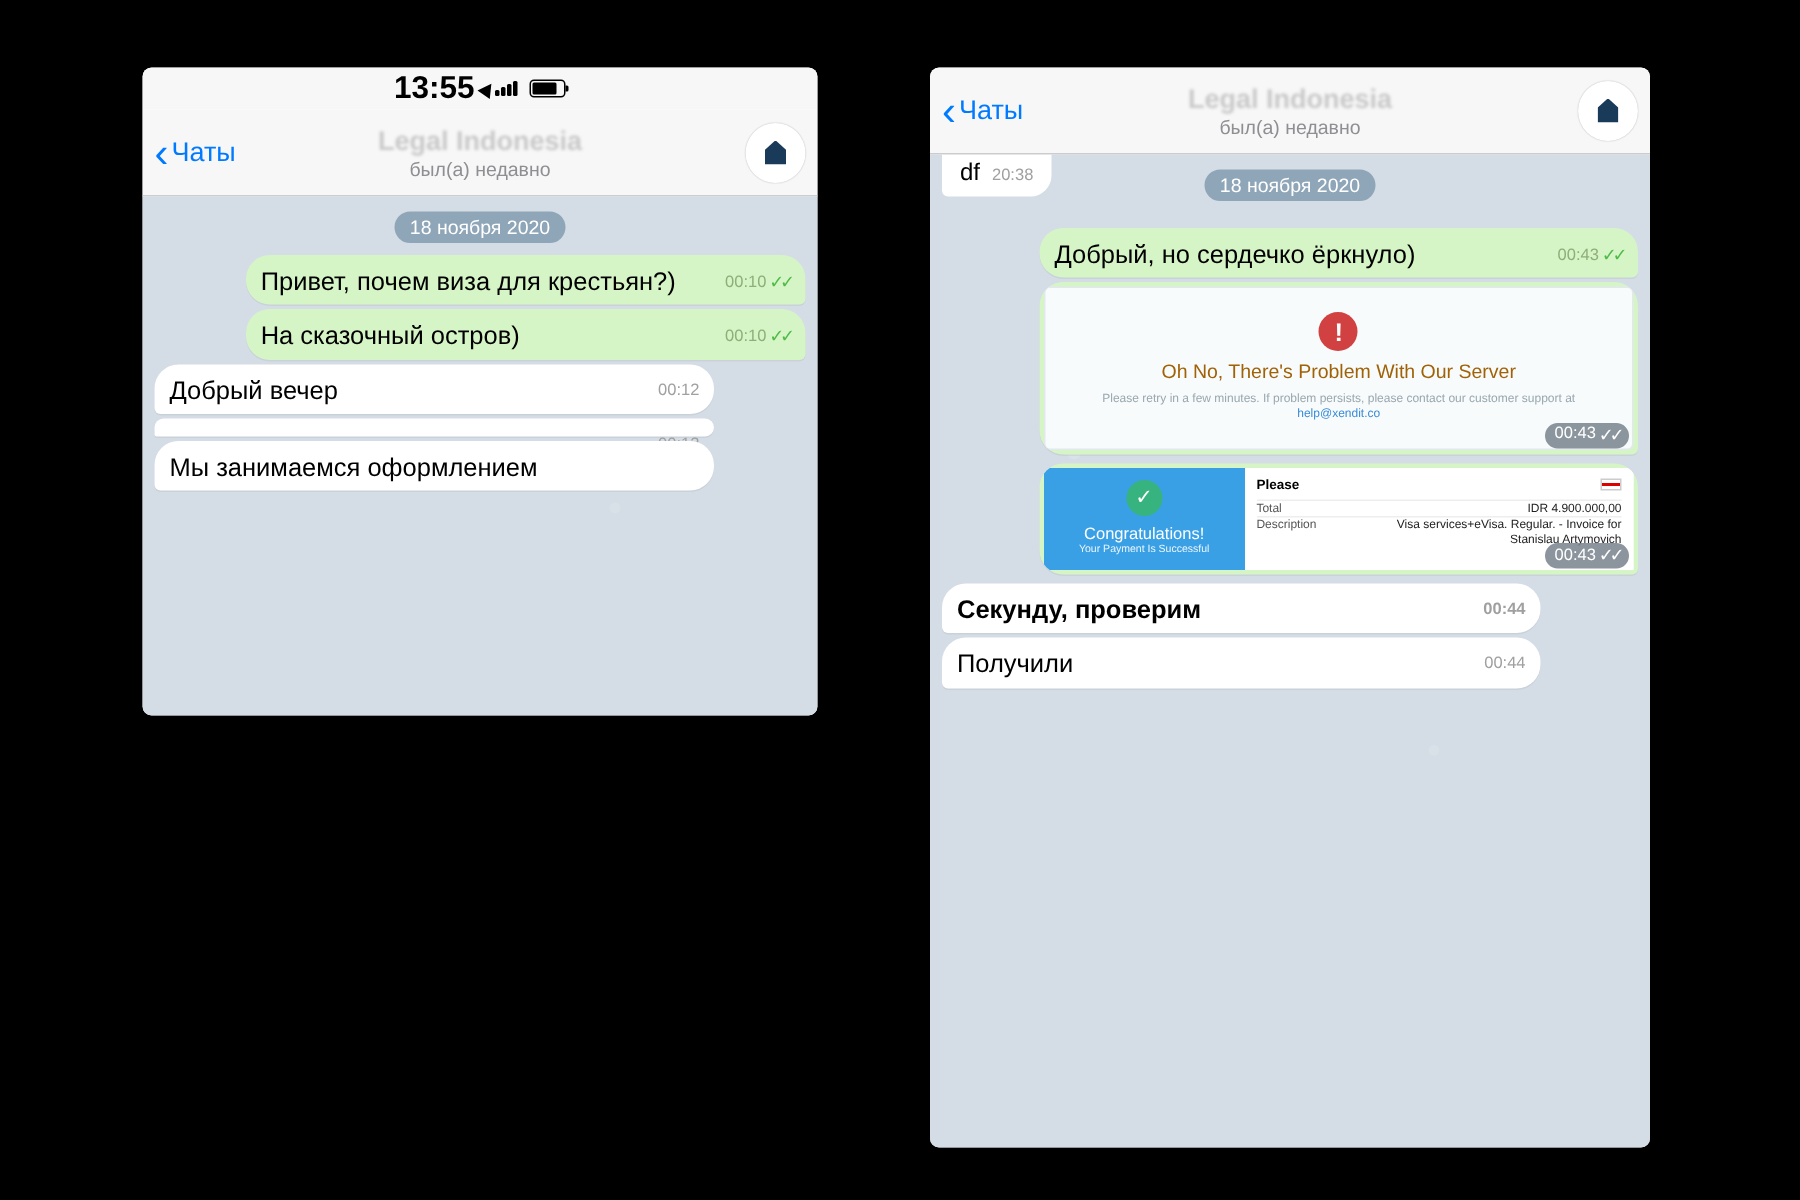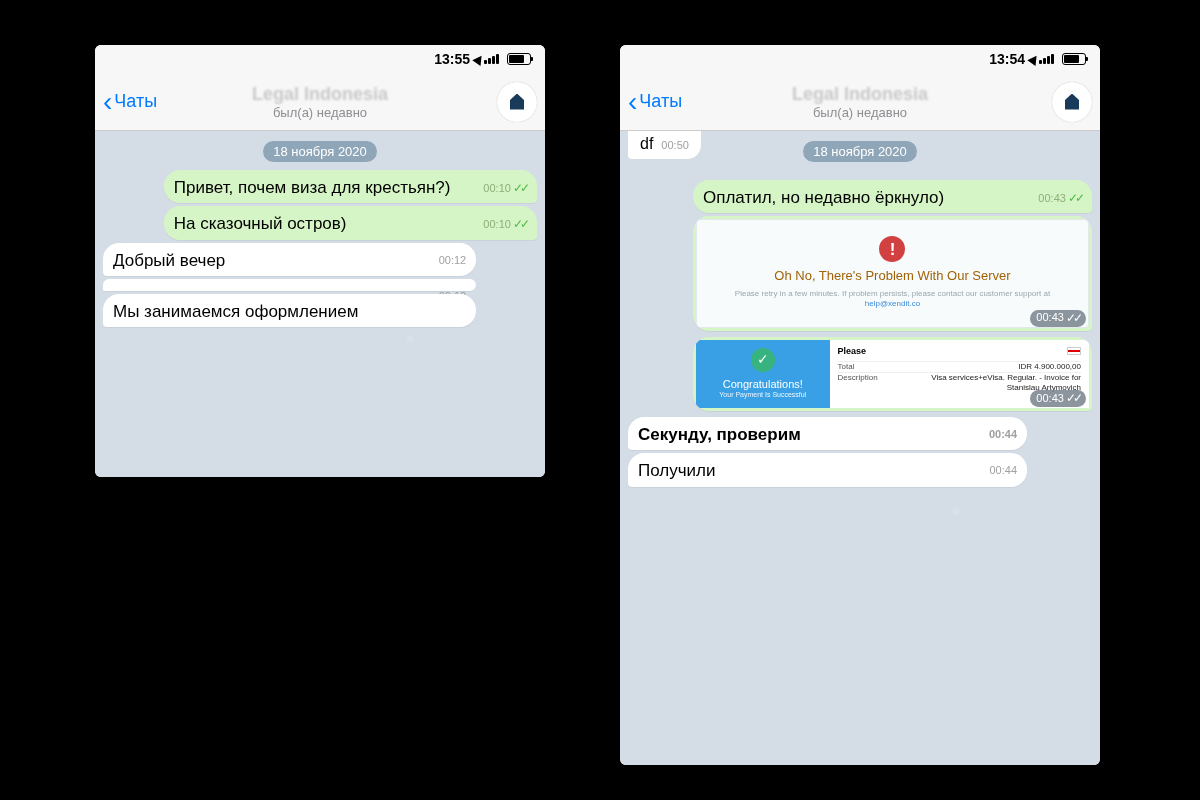--- a/index.html
+++ b/index.html
@@ -20,23 +20,23 @@
     flex-direction: column;
   }
   .phone-left { left: 95px; top: 45px; width: 450px; height: 432px; }
   .phone-right { left: 620px; top: 45px; width: 480px; height: 720px; }
 
   
   .statusbar {
     height: 28px;
     display: flex;
     align-items: center;
-    justify-content: flex-end;
+    justify-content: center;
     padding: 0 14px;
-    font-size: 14px;
+    font-size: 21px;
     font-weight: 600;
     background: #f7f7f7;
   }
   .sb-left { display: flex; align-items: center; gap: 4px; }
   .sb-right { display: flex; align-items: center; gap: 4px; }
   .loc-icon { width: 0; height: 0; border-left: 5px solid transparent; border-right: 5px solid transparent; border-bottom: 9px solid #000; transform: rotate(35deg); }
   .sig { display: flex; align-items: flex-end; gap: 1px; }
   .sig span { width: 3px; background:#000; border-radius:1px; }
   .sig span:nth-child(1){height:4px}.sig span:nth-child(2){height:6px}.sig span:nth-child(3){height:8px}.sig span:nth-child(4){height:10px}
   .battery { width: 24px; height: 12px; border:1.5px solid #000; border-radius: 3px; position:relative; }
@@ -183,64 +183,44 @@
           <span>00:12</span>
         </span>
     </div>
     <div class="bubble in" style="border-bottom-left-radius:16px;border-radius:16px 16px 16px 4px;">
       <span>Мы занимаемся оформлением</span>
     </div>
   </div>
 </div>
 
 <div class="phone phone-right">
-  <div class="statusbar">
-    <div class="sb-left">
-      <span>13:54</span>
-      <span class="loc-icon"></span>
-    </div>
-    <div class="sb-right">
-      <span class="sig">
-          <span></span>
-          <span></span>
-          <span></span>
-          <span></span>
-        </span>
-      <span><svg viewBox="0 0 16 12">
-            <path d="M8 11a1 1 0 100-2 1 1 0 000 2zm-3.3-3.3a4.7 4.7 0 016.6 0l1.1-1.1a6.2 6.2 0 00-8.8 0zM2 5.1a8.5 8.5 0 0112 0L15.1 4a10 10 0 00-14.2 0z" fill="#000"></path>
-          </svg></span>
-      <span class="battery">
-          <span class="lvl"></span>
-        </span>
-    </div>
-  </div>
   <div class="navbar">
     <div class="back">
       <span class="back-chev">‹</span>
       <span>Чаты</span>
     </div>
     <div class="nav-center">
       <div class="nav-title">Legal Indonesia</div>
       <div class="nav-sub">был(а) недавно</div>
     </div>
     <div class="avatar">
         <span class="house"></span>
       </div>
   </div>
   <div class="chat">
     <div class="tiny-df">
       <span>df</span>
       <span class="meta">
-          <span>00:50</span>
+          <span>20:38</span>
         </span>
     </div>
     <span class="date-pill">18 ноября 2020</span>
 
     <div class="bubble out" style="margin-top:18px;">
-      <span>Оплатил, но недавно ёркнуло)</span>
+      <span>Добрый, но сердечко ёркнуло)</span>
       <span class="meta meta-read">
           <span>00:43</span>
           <span class="ticks">✓✓</span>
         </span>
     </div>
 
     <div class="bubble out img-bubble" style="width:96%;position:relative;padding:3px;">
       <div class="err-card imgwrap">
         <div class="err-badge">!</div>
         <div class="err-title">Oh No, There's Problem With Our Server</div>

